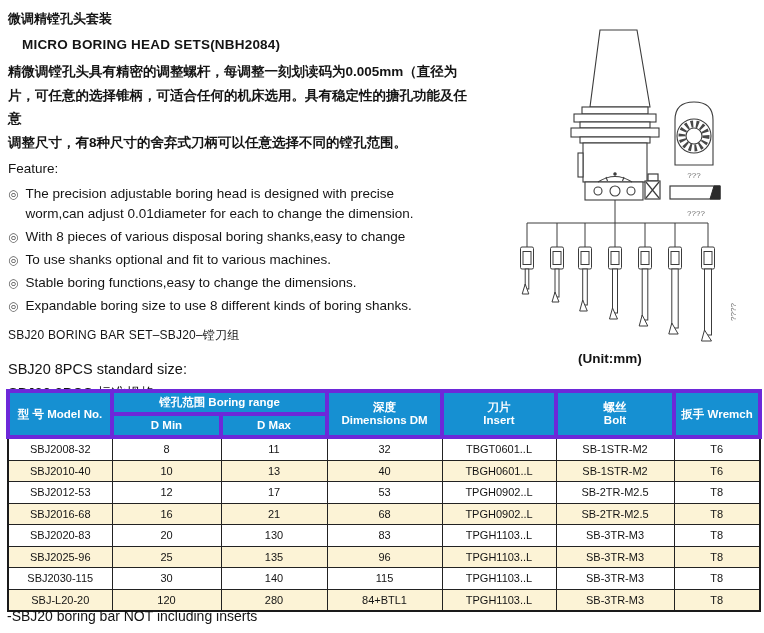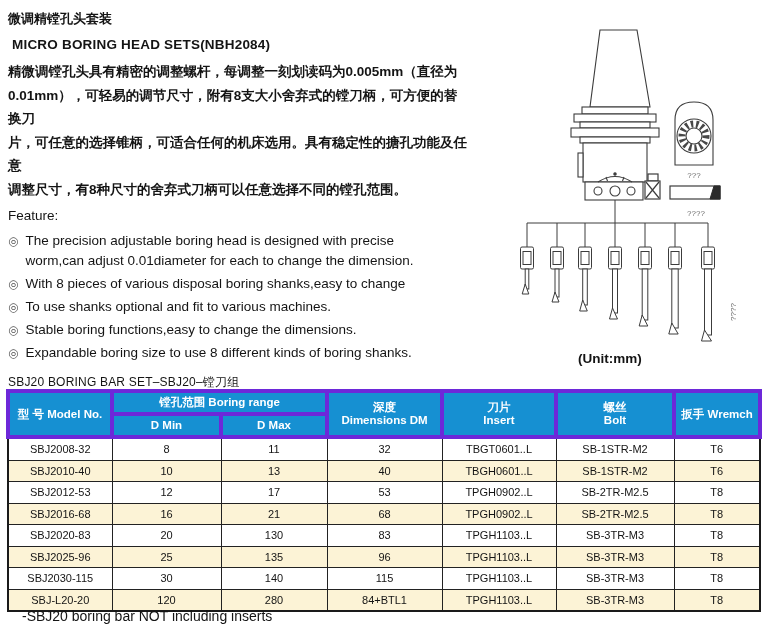--- a/index.html
+++ b/index.html
@@ -1,32 +1,32 @@
 <!DOCTYPE html>
 <html style="--header-blue: #1690d2; --row-alt: #fcf3d6;"><head>
 <meta charset="utf-8">
 <style>
   html,body{margin:0;padding:0;background:#fff;}
   .page{position:relative;width:764px;height:633px;background:#fff;overflow:hidden;
         font-family:"Liberation Sans","DejaVu Sans",sans-serif;color:#141414;}
   .title-zh{margin:10px 0 0 8px;font-size:13px;font-weight:bold;}
-  .title-en{margin:9px 0 0 12px;font-size:13.5px;font-weight:bold;letter-spacing:.2px;}
+  .title-en{margin:9px 0 0 22px;font-size:13.5px;font-weight:bold;letter-spacing:.2px;}
   .intro{margin:8px 0 0 8px;width:460px;font-size:13.5px;font-weight:bold;line-height:23.5px;}
   .feature-label{margin:7px 0 8px 8px;font-size:13.5px;}
   .features{margin:5px 0 0 8px;width:436px;list-style:none;padding:0;}
   .features li{display:flex;gap:7px;font-size:13.5px;line-height:20px;margin-top:3px;}
   .bullet{flex:0 0 auto;font-size:12px;color:#555;line-height:20px;}
   .section-title{margin:11px 0 0 8px;font-size:12px;letter-spacing:.2px;}
   .subtitle-en{margin:17px 0 0 8px;font-size:14.5px;}
   .subtitle-zh{margin:7px 0 0 8px;font-size:14.5px;}
   .unit-label{position:absolute;left:578px;top:351px;font-size:13.5px;font-weight:bold;text-align:right;}
   .diagram{position:absolute;left:460px;top:10px;width:300px;height:345px;}
   .diagram svg{display:block;}
   .diag-label{font-size:8px;fill:#6e6e6e;}
-  .footnote{position:absolute;left:22px;top:608px;font-size:14px;}
+  .footnote{position:absolute;left:7px;top:608px;font-size:14px;}
   
   .spec-table{position:absolute;left:6px;top:389px;width:752px;border-collapse:collapse;
               table-layout:fixed;font-size:11px;}
   .spec-table th,.spec-table td{text-align:center;vertical-align:middle;padding:0 2px;}
   .spec-table thead th{background:var(--header-blue,#1690d2);color:#fff;font-weight:bold;
               font-size:11.5px;border:4px solid #6d28d9;height:19px;line-height:13px;}
   .spec-table{border:2px solid #1a1a1a;}
   .spec-table thead{border-bottom:2px solid #1a1a1a;}
   .spec-table tbody td{border:1px solid #222;height:20.5px;background:#fff;}
   .spec-table tbody tr.alt td{background:var(--row-alt,#fcf3d6);}
@@ -35,21 +35,20 @@
 </head>
 <body>
 
 <div class="page">
 
   <div class="title-zh">微调精镗孔头套装</div>
   <div class="title-en">MICRO BORING HEAD SETS(NBH2084)</div>
 
   <div class="intro">
     <div>精微调镗孔头具有精密的调整螺杆，每调整一刻划读码为0.005mm（直径为</div>
-    <div>0.01mm），可轻易的调节尺寸，附有8支大小舍弃式的镗刀柄，可方便的替换刀</div>
     <div>片，可任意的选择锥柄，可适合任何的机床选用。具有稳定性的搪孔功能及任意</div>
     <div>调整尺寸，有8种尺寸的舍弃式刀柄可以任意选择不同的镗孔范围。</div>
   </div>
 
   <div class="feature-label">Feature:</div>
 
   <ul class="features">
     <li>
       <span class="bullet">◎</span>
       <span>The precision adjustable boring head is designed with precise worm,can adjust 0.01diameter for each to change the dimension.</span>

